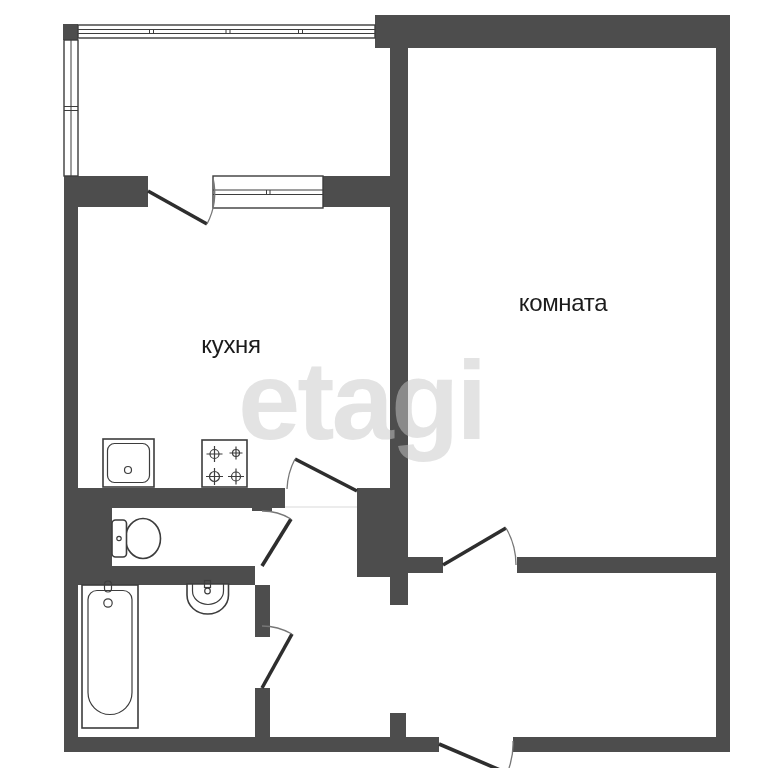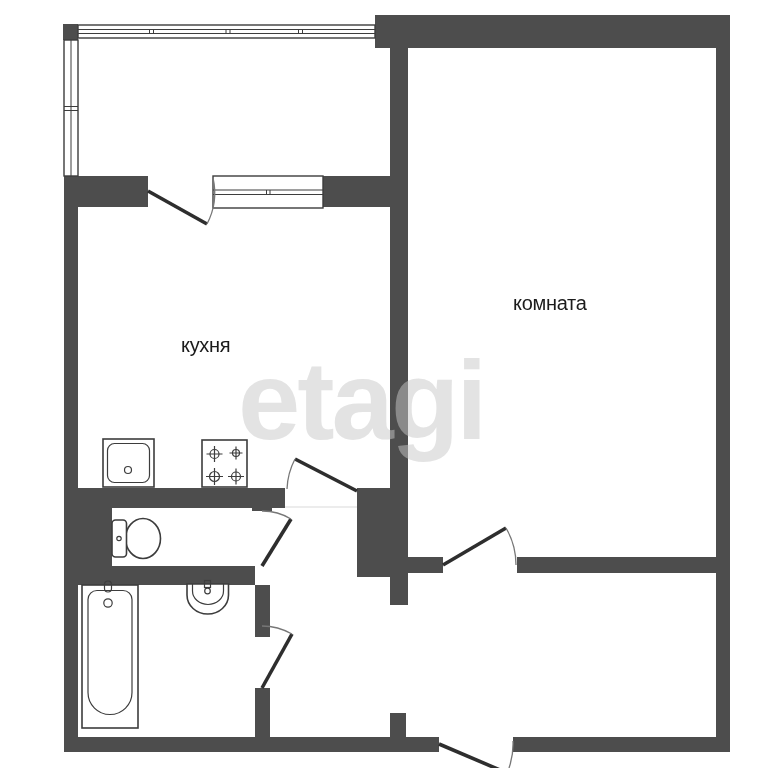--- a/index.html
+++ b/index.html
@@ -10,22 +10,22 @@
   #plan-svg{position:absolute;left:0;top:0;}
   .wall{fill:var(--color-wall,#4d4d4d);stroke:none;}
   .winframe{fill:#ffffff;stroke:var(--color-line,#3d3d3d);stroke-width:1.4;}
   .ln{stroke:var(--color-line,#3d3d3d);stroke-width:1;fill:none;}
   .fix{stroke:var(--color-line,#3d3d3d);stroke-width:1.6;fill:#ffffff;}
   .fixthin{stroke:var(--color-line,#3d3d3d);stroke-width:1.2;fill:none;}
   .leaf{stroke:var(--color-door,#2e2e2e);stroke-width:3.6;fill:none;stroke-linecap:butt;}
   .arc{stroke:var(--color-arc,#777);stroke-width:1.3;fill:none;}
   .threshold{stroke:#d9d9d9;stroke-width:1;fill:none;}
   .room-label{
-    position:absolute;color:var(--color-text,#1b1b1b);font-size:20px;line-height:28px;
-    letter-spacing:-0.3px;white-space:nowrap;
+    position:absolute;color:var(--color-text,#1b1b1b);font-size:24px;line-height:28px;
+    text-align:center;letter-spacing:-0.3px;white-space:nowrap;
   }
   #watermark{
     position:absolute;left:238px;top:345px;font-size:112px;font-weight:700;line-height:1;
     color:var(--color-watermark,#c8c8c8);opacity:0.5;letter-spacing:-3px;user-select:none;
   }
 </style>
 </head>
 <body>
 
 <div id="canvas">

